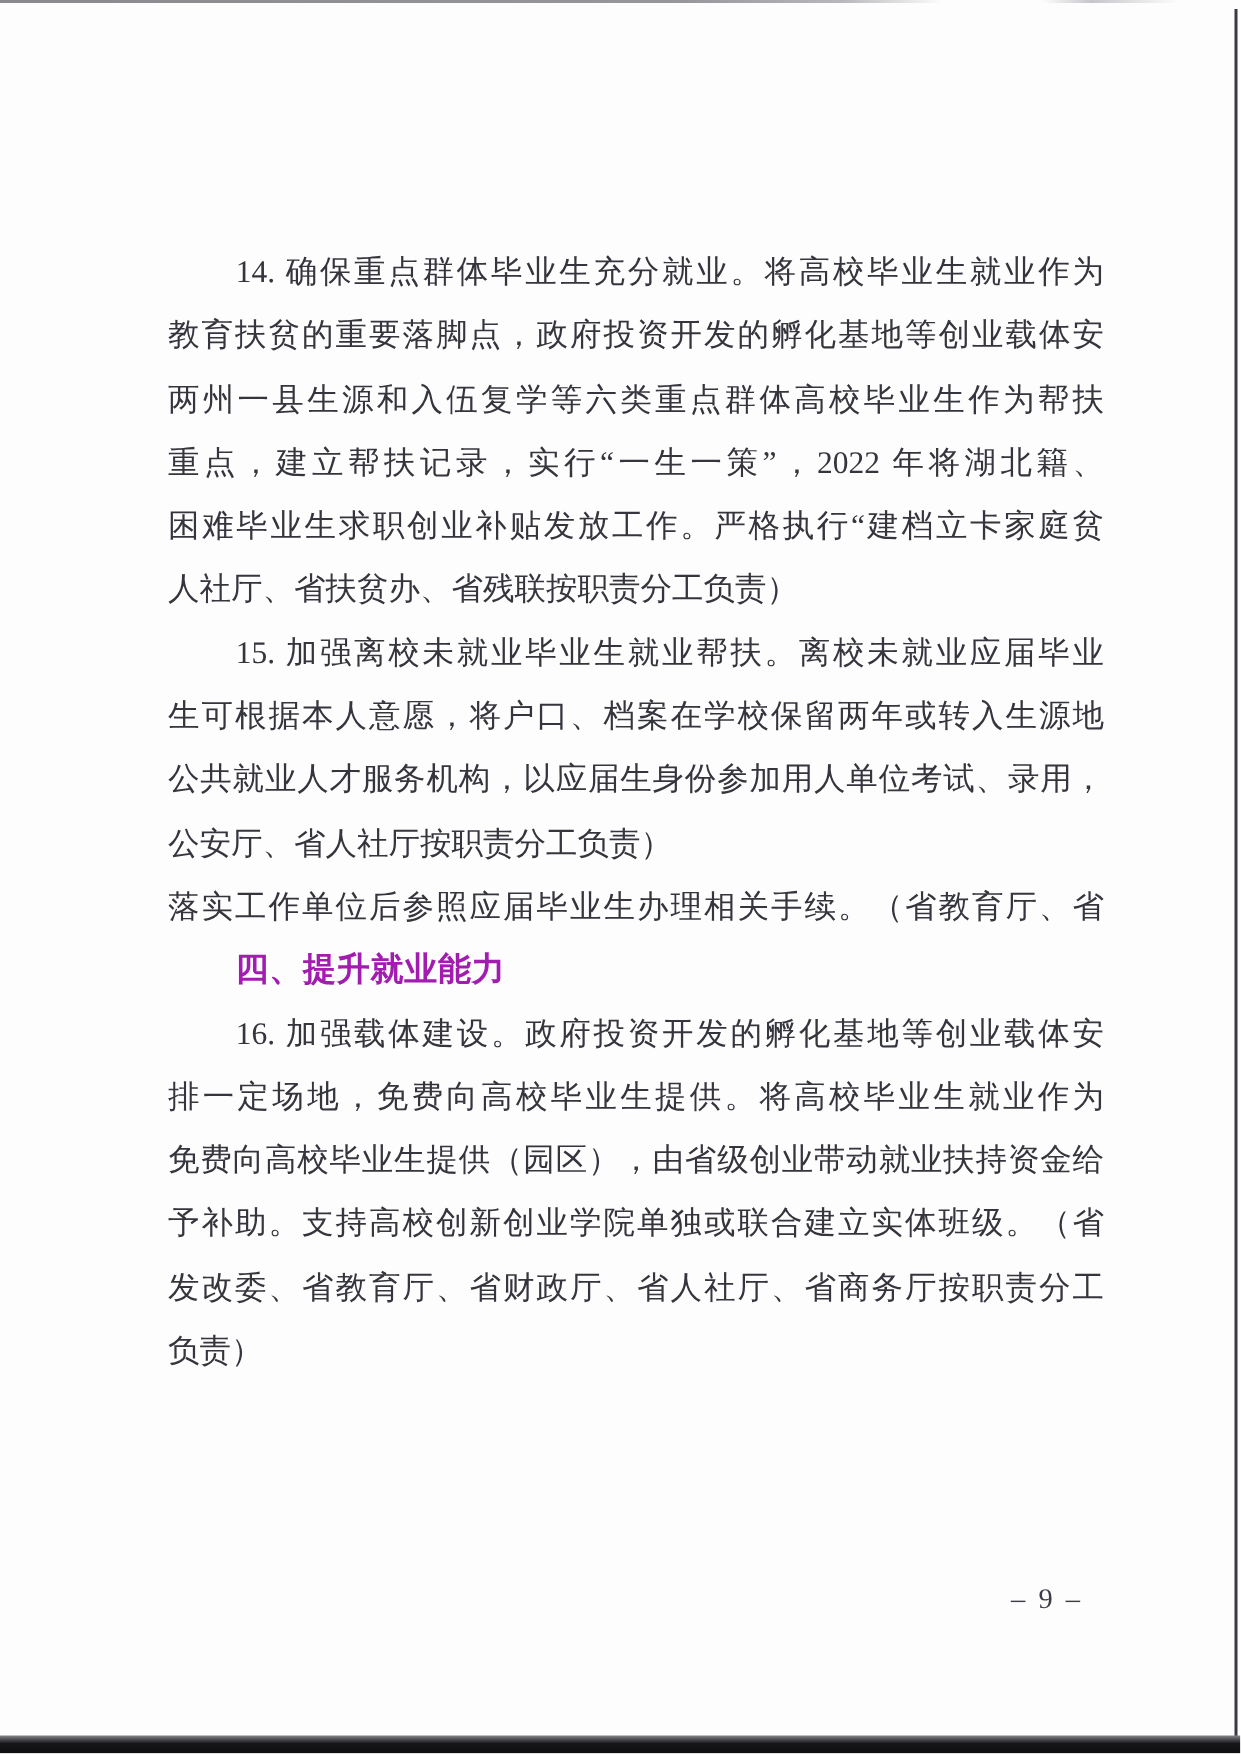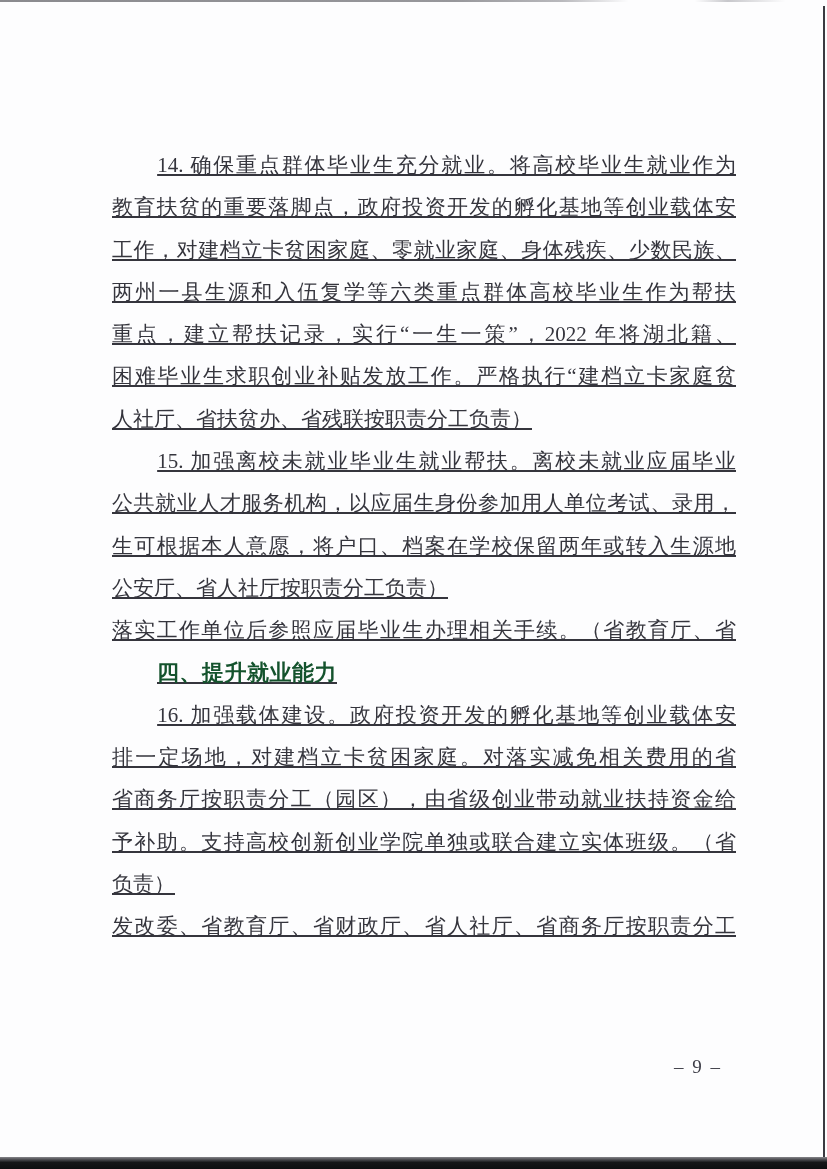--- a/index.html
+++ b/index.html
@@ -33,40 +33,39 @@
   .edge-bottom {
     position: absolute;
     left: 0; bottom: 0;
     width: 100%; height: 12px;
     background: linear-gradient(to bottom, #86868a 0%, #55555a 18%, #161618 45%, #0e0e10 100%);
   }
   
   .content {
     position: absolute;
     left: 112px;
-    top: 144px;
+    top: 160px;
     width: 624px;
     font-size: 21px;
     line-height: 42.3px;
     color: #35353d;
-    text-decoration: underline;
   }
   .para { margin: 0; }
   .line {
     text-align: justify;
     text-align-last: justify;
   }
   .line.first { text-indent: 2.15em; }
   .line.last { text-align-last: left; }
   .section-heading {
     font-family: "Liberation Sans", "DejaVu Sans", sans-serif;
     font-weight: 700;
     font-size: 22px;
     line-height: 42.3px;
-    color: #14532d;
+    color: #a21caf;
     padding-left: 45px;
     letter-spacing: 0.5px;
   }
   .page-number {
     position: absolute;
     left: 638px;
     top: 1056px;
     width: 120px;
     text-align: center;
     font-size: 19px;
@@ -80,44 +79,43 @@
 
 <div class="page">
 
   <div class="edge-top"></div>
 
   <div class="content">
 
     <div class="para">
       <div class="line first">14. 确保重点群体毕业生充分就业。将高校毕业生就业作为</div>
       <div class="line">教育扶贫的重要落脚点，政府投资开发的孵化基地等创业载体安</div>
-      <div class="line">工作，对建档立卡贫困家庭、零就业家庭、身体残疾、少数民族、</div>
       <div class="line">两州一县生源和入伍复学等六类重点群体高校毕业生作为帮扶</div>
       <div class="line">重点，建立帮扶记录，实行“一生一策”，2022 年将湖北籍、</div>
       <div class="line">困难毕业生求职创业补贴发放工作。严格执行“建档立卡家庭贫</div>
       <div class="line last">人社厅、省扶贫办、省残联按职责分工负责）</div>
     </div>
 
     <div class="para">
       <div class="line first">15. 加强离校未就业毕业生就业帮扶。离校未就业应届毕业</div>
+      <div class="line">生可根据本人意愿，将户口、档案在学校保留两年或转入生源地</div>
       <div class="line">公共就业人才服务机构，以应届生身份参加用人单位考试、录用，</div>
-      <div class="line">生可根据本人意愿，将户口、档案在学校保留两年或转入生源地</div>
       <div class="line last">公安厅、省人社厅按职责分工负责）</div>
       <div class="line">落实工作单位后参照应届毕业生办理相关手续。（省教育厅、省</div>
     </div>
 
     <div class="section-heading">四、提升就业能力</div>
 
     <div class="para">
       <div class="line first">16. 加强载体建设。政府投资开发的孵化基地等创业载体安</div>
-      <div class="line">排一定场地，对建档立卡贫困家庭。对落实减免相关费用的省</div>
-      <div class="line">省商务厅按职责分工（园区），由省级创业带动就业扶持资金给</div>
+      <div class="line">排一定场地，免费向高校毕业生提供。将高校毕业生就业作为</div>
+      <div class="line">免费向高校毕业生提供（园区），由省级创业带动就业扶持资金给</div>
       <div class="line">予补助。支持高校创新创业学院单独或联合建立实体班级。（省</div>
+      <div class="line">发改委、省教育厅、省财政厅、省人社厅、省商务厅按职责分工</div>
       <div class="line last">负责）</div>
-      <div class="line">发改委、省教育厅、省财政厅、省人社厅、省商务厅按职责分工</div>
     </div>
 
   </div>
 
   <div class="page-number">– 9 –</div>
 
   <div class="edge-right"></div>
   <div class="edge-bottom"></div>
 
 </div>

